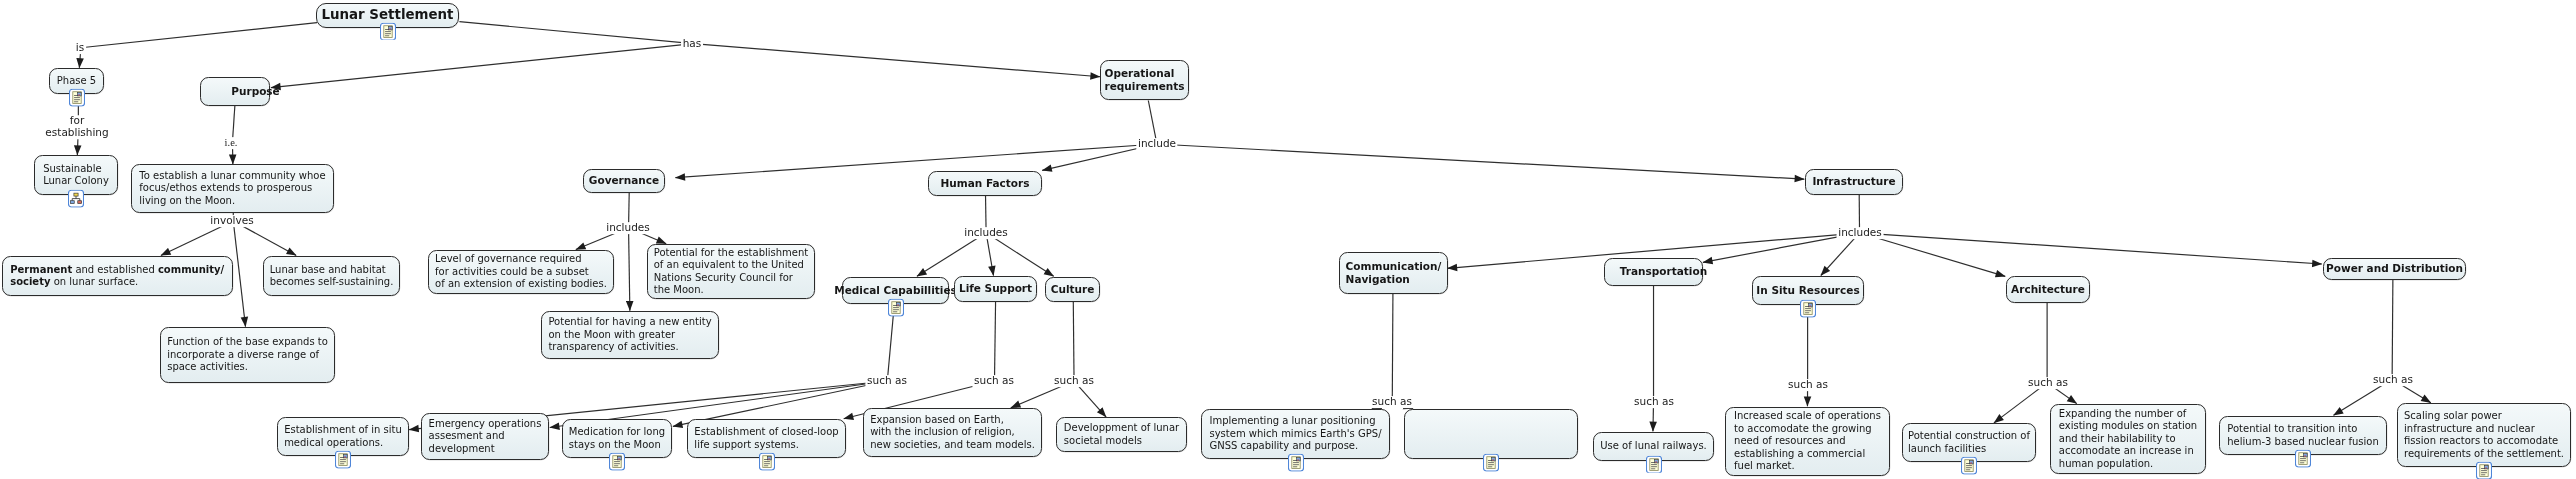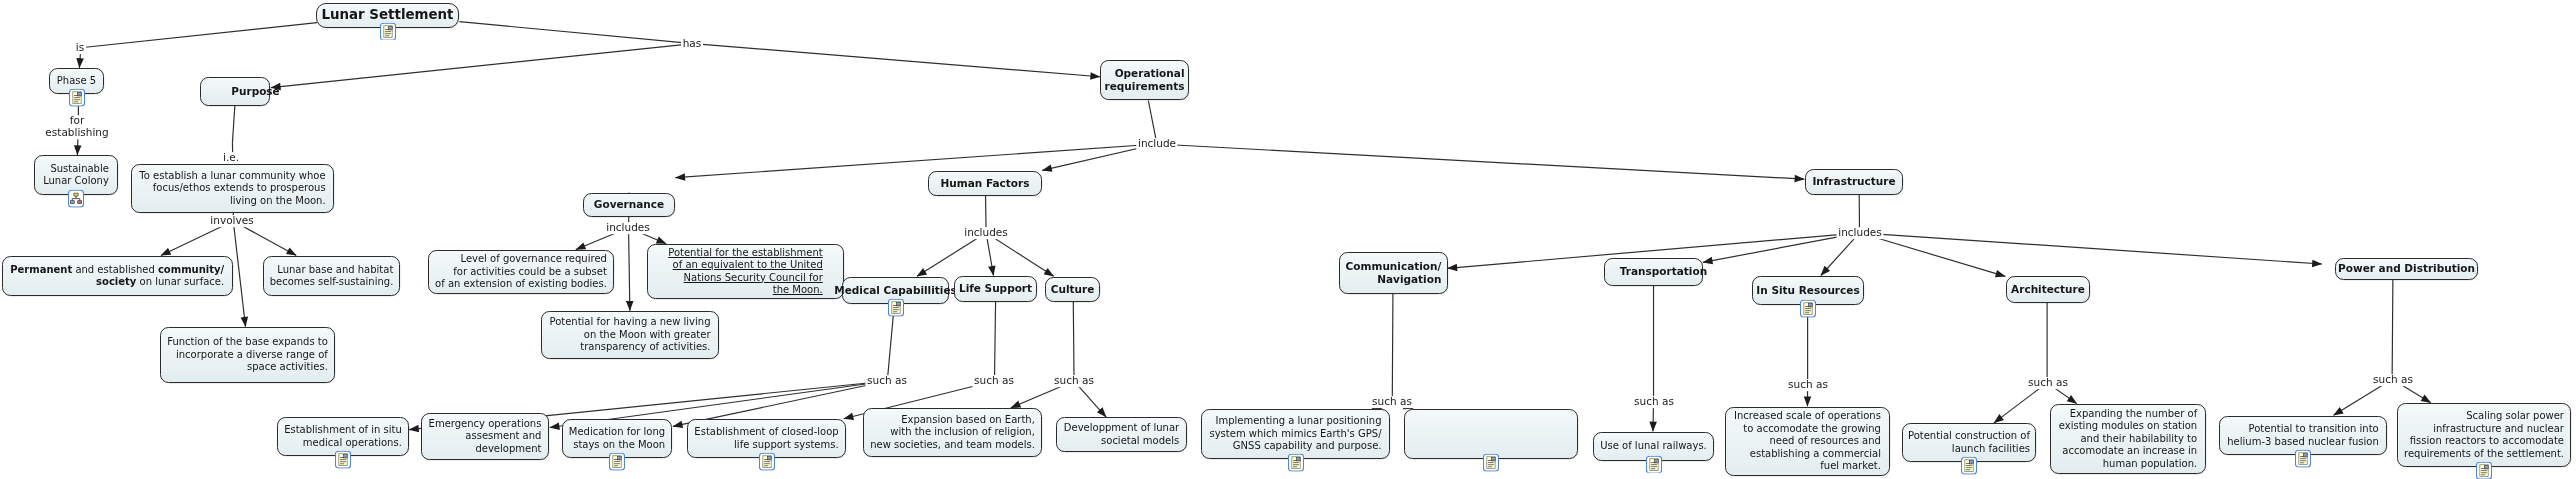--- a/index.html
+++ b/index.html
@@ -5,21 +5,21 @@
   html,body{margin:0;padding:0;background:#ffffff;}
   #canvas{
     position:relative;width:2576px;height:479px;background:#ffffff;overflow:hidden;
     font-family:"DejaVu Sans","Liberation Sans",sans-serif;
   }
   #connector-layer{position:absolute;left:0;top:0;width:2576px;height:479px;}
   #label-layer,#node-layer{position:absolute;left:0;top:0;width:0;height:0;}
   .node{
     position:absolute;box-sizing:border-box;
     display:flex;align-items:center;justify-content:center;
-    text-align:right;white-space:pre;line-height:1.25;
+    text-align:left;white-space:pre;line-height:1.25;
     background:linear-gradient(#f4f9fa,#e3edf0);
     border:0.8px solid #2b2b2b;border-radius:8.4px;
     font-size:10px;color:#161616;
     box-shadow:0.4px 0.4px 0 rgba(0,0,0,0.15);
   }
   .node.bold{font-weight:bold;font-size:10.5px;}
   .node.title{font-size:13.4px;border-radius:10px;}
   .link-label{
     position:absolute;transform:translate(-50%,-50%);
     background:#ffffff;padding:0 1.7px;
@@ -94,21 +94,21 @@
         <path d="M 2855.9,334.0 L 2855,453" stroke="#2e2e2e" stroke-width="1.4" fill="none"></path>
         <path d="M 2855,453 L 2785.0,496.0" stroke="#2e2e2e" stroke-width="1.4" fill="none" marker-end="url(#arrow)"></path>
         <path d="M 2855,453 L 2901.2,481.0" stroke="#2e2e2e" stroke-width="1.4" fill="none" marker-end="url(#arrow)"></path>
       </g>
   </svg>
   <div id="label-layer">
       <div class="link-label" style="left: 80px; top: 48px;">is</div>
       <div class="link-label" style="left: 692px; top: 44px;">has</div>
       <div class="link-label" style="left: 77px; top: 127px;">for
 establishing</div>
-      <div class="link-label" style="left: 231px; top: 158px;">i.e.</div>
+      <div class="link-label" style="left: 231px; top: 143px; font-family: Liberation Serif, serif;">i.e.</div>
       <div class="link-label" style="left: 232px; top: 221px;">involves</div>
       <div class="link-label" style="left: 1157px; top: 144px;">include</div>
       <div class="link-label" style="left: 628px; top: 228px;">includes</div>
       <div class="link-label" style="left: 986px; top: 233px;">includes</div>
       <div class="link-label" style="left: 1860px; top: 233px;">includes</div>
       <div class="link-label" style="left: 887px; top: 381px;">such as</div>
       <div class="link-label" style="left: 994px; top: 381px;">such as</div>
       <div class="link-label" style="left: 1074px; top: 381px;">such as</div>
       <div class="link-label" style="left: 1392px; top: 402px;">such as</div>
       <div class="link-label" style="left: 1654px; top: 402px;">such as</div>
@@ -145,29 +145,29 @@
       <div class="node" style="left: 131px; top: 164px; width: 203px; height: 49px;"><span>To establish a lunar community whoe
 focus/ethos extends to prosperous
 living on the Moon.</span></div>
       <div class="node" style="left: 1.7px; top: 256px; width: 231px; height: 40px;"><span><span style="font-weight: bold;">Permanent</span><span style="font-weight: normal;"> and established </span><span style="font-weight: bold;">community/
 society</span><span style="font-weight: normal;"> on lunar surface.</span></span></div>
       <div class="node" style="left: 263px; top: 256px; width: 137px; height: 40px;"><span>Lunar base and habitat
 becomes self-sustaining.</span></div>
       <div class="node" style="left: 160px; top: 327px; width: 175px; height: 56px;"><span>Function of the base expands to
 incorporate a diverse range of
 space activities.</span></div>
-      <div class="node bold" style="left: 583px; top: 169px; width: 92px; height: 23.5px; margin-top: 24px;"><span>Governance</span></div>
+      <div class="node bold" style="left: 583px; top: 169px; width: 82px; height: 23.5px;"><span>Governance</span></div>
       <div class="node" style="left: 428px; top: 250px; width: 186px; height: 44px;"><span>Level of governance required
 for activities could be a subset
 of an extension of existing bodies.</span></div>
-      <div class="node" style="left: 647px; top: 244px; width: 197px; height: 55px; text-decoration: underline;"><span>Potential for the establishment
+      <div class="node" style="left: 647px; top: 244px; width: 168px; height: 55px;"><span>Potential for the establishment
 of an equivalent to the United
 Nations Security Council for
 the Moon.</span></div>
-      <div class="node" style="left: 541px; top: 311px; width: 178px; height: 48px;"><span>Potential for having a new living
+      <div class="node" style="left: 541px; top: 311px; width: 178px; height: 48px;"><span>Potential for having a new entity
 on the Moon with greater
 transparency of activities.</span></div>
       <div class="node bold" style="left: 928px; top: 171px; width: 114px; height: 25px;"><span>Human Factors</span></div>
       <div class="node bold" style="left: 842px; top: 277px; width: 107px; height: 27px;"><span>Medical Capabillities</span><span class="node-icon"><svg width="16" height="17.6" viewBox="0 0 19 21" xmlns="http://www.w3.org/2000/svg">
             <rect x="0.5" y="0.5" width="18" height="20" rx="3.5" fill="#ffffff" stroke="#4f86d8" stroke-width="1.4"></rect>
             <rect x="4.5" y="3.5" width="10" height="14" fill="#ffffd8" stroke="#8f8f60" stroke-width="1"></rect>
             <path d="M6 8h5 M6 10.5h7 M6 13h7 M6 15.5h5" stroke="#555555" stroke-width="1" fill="none"></path>
             <rect x="10" y="4.5" width="4.5" height="4" fill="#7fa8e0" stroke="#333333" stroke-width="0.7"></rect>
             <path d="M10.5 8 l1.5 -1.8 l1.2 1.8 z" fill="#c0392b"></path>
           </svg></span></div>
@@ -178,21 +178,21 @@
 Navigation</span></div>
       <div class="node bold" style="left: 1604px; top: 258px; width: 99px; height: 28px; padding-left: 20px;"><span>Transportation</span></div>
       <div class="node bold" style="left: 1752px; top: 276px; width: 112px; height: 29px;"><span>In Situ Resources</span><span class="node-icon"><svg width="16" height="17.6" viewBox="0 0 19 21" xmlns="http://www.w3.org/2000/svg">
             <rect x="0.5" y="0.5" width="18" height="20" rx="3.5" fill="#ffffff" stroke="#4f86d8" stroke-width="1.4"></rect>
             <rect x="4.5" y="3.5" width="10" height="14" fill="#ffffd8" stroke="#8f8f60" stroke-width="1"></rect>
             <path d="M6 8h5 M6 10.5h7 M6 13h7 M6 15.5h5" stroke="#555555" stroke-width="1" fill="none"></path>
             <rect x="10" y="4.5" width="4.5" height="4" fill="#7fa8e0" stroke="#333333" stroke-width="0.7"></rect>
             <path d="M10.5 8 l1.5 -1.8 l1.2 1.8 z" fill="#c0392b"></path>
           </svg></span></div>
       <div class="node bold" style="left: 2006px; top: 276px; width: 84px; height: 27px;"><span>Architecture</span></div>
-      <div class="node bold" style="left: 2323px; top: 258px; width: 143px; height: 22px; margin-left: 12px;"><span>Power and Distribution</span></div>
+      <div class="node bold" style="left: 2323px; top: 258px; width: 143px; height: 22px;"><span>Power and Distribution</span></div>
       <div class="node" style="left: 277px; top: 417px; width: 132px; height: 39px;"><span>Establishment of in situ
 medical operations.</span><span class="node-icon"><svg width="16" height="17.6" viewBox="0 0 19 21" xmlns="http://www.w3.org/2000/svg">
             <rect x="0.5" y="0.5" width="18" height="20" rx="3.5" fill="#ffffff" stroke="#4f86d8" stroke-width="1.4"></rect>
             <rect x="4.5" y="3.5" width="10" height="14" fill="#ffffd8" stroke="#8f8f60" stroke-width="1"></rect>
             <path d="M6 8h5 M6 10.5h7 M6 13h7 M6 15.5h5" stroke="#555555" stroke-width="1" fill="none"></path>
             <rect x="10" y="4.5" width="4.5" height="4" fill="#7fa8e0" stroke="#333333" stroke-width="0.7"></rect>
             <path d="M10.5 8 l1.5 -1.8 l1.2 1.8 z" fill="#c0392b"></path>
           </svg></span></div>
       <div class="node" style="left: 421px; top: 413px; width: 128px; height: 47px;"><span>Emergency operations
 assesment and

